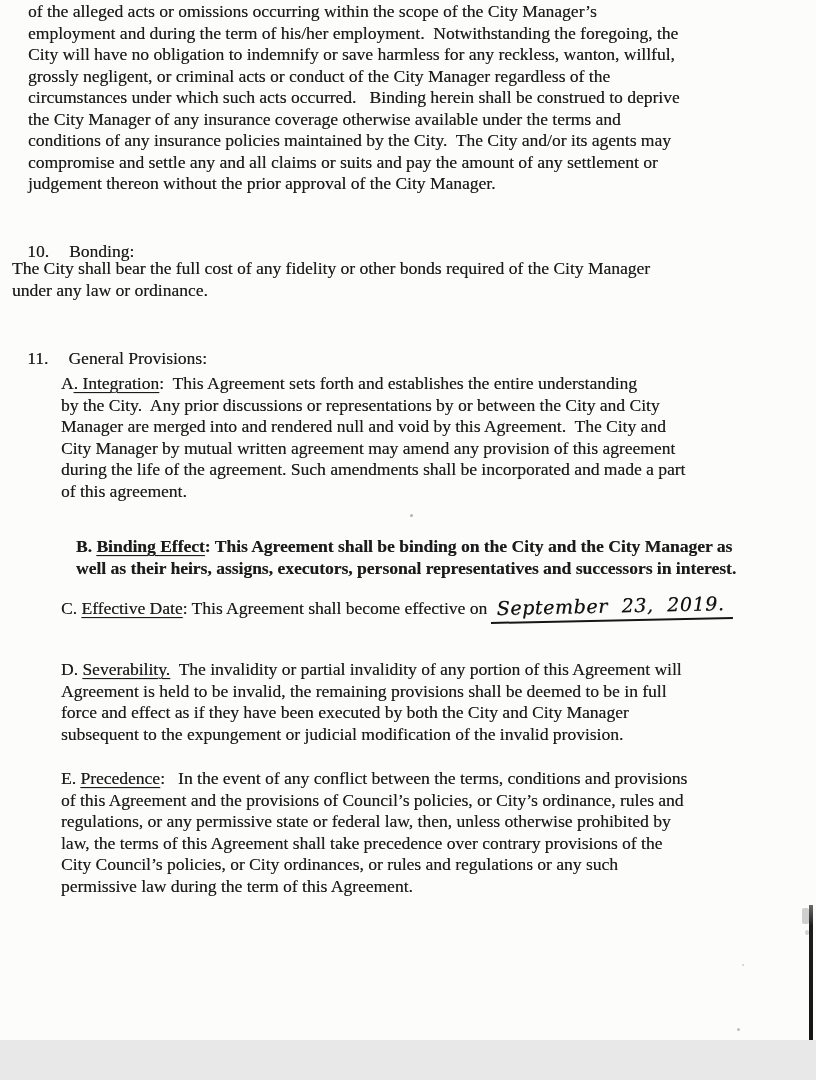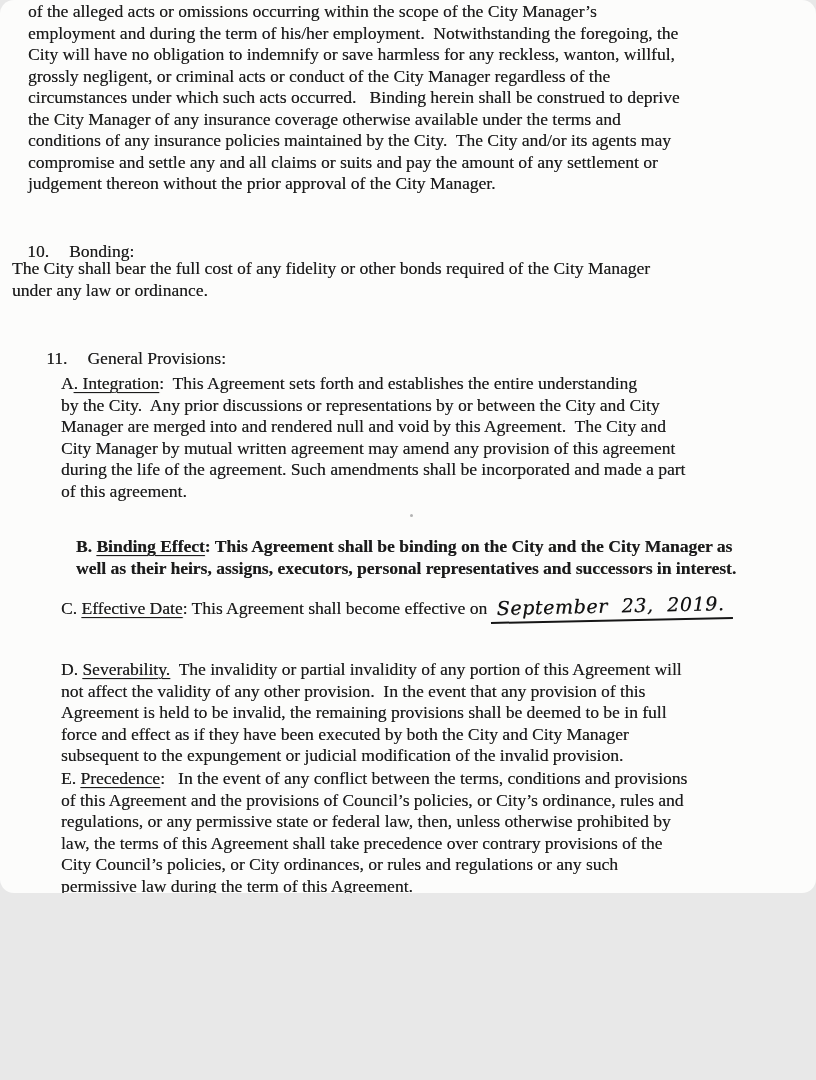--- a/index.html
+++ b/index.html
@@ -3,27 +3,26 @@
 <meta charset="utf-8">
 <style>
   html, body {
     margin: 0;
     padding: 0;
     background: #e8e8e8;
   }
   .page {
     position: relative;
     width: 816px;
-    height: 893px;
+    height: 1040px;
     margin: 0 auto;
     background: #fcfcfb;
     overflow: hidden;
     font-family: "Liberation Serif", "DejaVu Serif", serif;
     color: #1b1b1b;
-    border-radius: 14px;
   }
   .block {
     position: absolute;
     font-size: 17.5px;
     line-height: 21.5px;
   }
   .line {
     white-space: pre;
     text-shadow: 0.2px 0.2px 0.35px rgba(10,10,10,0.55);
   }
@@ -105,21 +104,21 @@
   <div class="block" style="top:219px; left:1px;">
     <div class="line">
       <span>10.</span><span class="ttl">Bonding:</span>
     </div>
   </div>
   <div class="block" style="top:258px; left:12px;">
     <div class="line">The City shall bear the full cost of any fidelity or other bonds required of the City Manager</div>
     <div class="line">under any law or ordinance.</div>
   </div>
 
-  <div class="block" style="top:326px; left:1px;padding-left:19px;">
+  <div class="block" style="top:326px; left:1px;">
     <div class="line">
       <span>11.</span><span class="ttl">General Provisions:</span>
     </div>
   </div>
 
   <div class="block" style="top:348px; left:61px;margin-top:25px;">
     <div class="line"><span>A</span><span class="u">. Integration</span><span>:  This Agreement sets forth and establishes the entire understanding</span></div>
     <div class="line">by the City.  Any prior discussions or representations by or between the City and City</div>
     <div class="line">Manager are merged into and rendered null and void by this Agreement.  The City and</div>
     <div class="line">City Manager by mutual written agreement may amend any provision of this agreement</div>
@@ -131,21 +130,20 @@
     <div class="line"><span>B. </span><span class="u">Binding Effect</span><span>: This Agreement shall be binding on the City and the City Manager as</span></div>
     <div class="line">well as their heirs, assigns, executors, personal representatives and successors in interest.</div>
   </div>
 
   <div class="block" style="top:597px; left:61px;">
     <div class="line"><span>C. </span><span class="u">Effective Date</span><span>: This Agreement shall become effective on</span><span class="handwritten">September 23, 2019.</span></div>
   </div>
 
   <div class="block" style="top:641px; left:61px;margin-top:18px;">
     <div class="line"><span>D. </span><span class="u">Severability.</span><span>  The invalidity or partial invalidity of any portion of this Agreement will</span></div>
-    <div class="line">not affect the validity of any other provision.  In the event that any provision of this</div>
     <div class="line">Agreement is held to be invalid, the remaining provisions shall be deemed to be in full</div>
     <div class="line">force and effect as if they have been executed by both the City and City Manager</div>
     <div class="line">subsequent to the expungement or judicial modification of the invalid provision.</div>
   </div>
 
   <div class="block" style="top:768px; left:61px;">
     <div class="line"><span>E. </span><span class="u">Precedence</span><span>:   In the event of any conflict between the terms, conditions and provisions</span></div>
     <div class="line">of this Agreement and the provisions of Council’s policies, or City’s ordinance, rules and</div>
     <div class="line">regulations, or any permissive state or federal law, then, unless otherwise prohibited by</div>
     <div class="line">law, the terms of this Agreement shall take precedence over contrary provisions of the</div>

